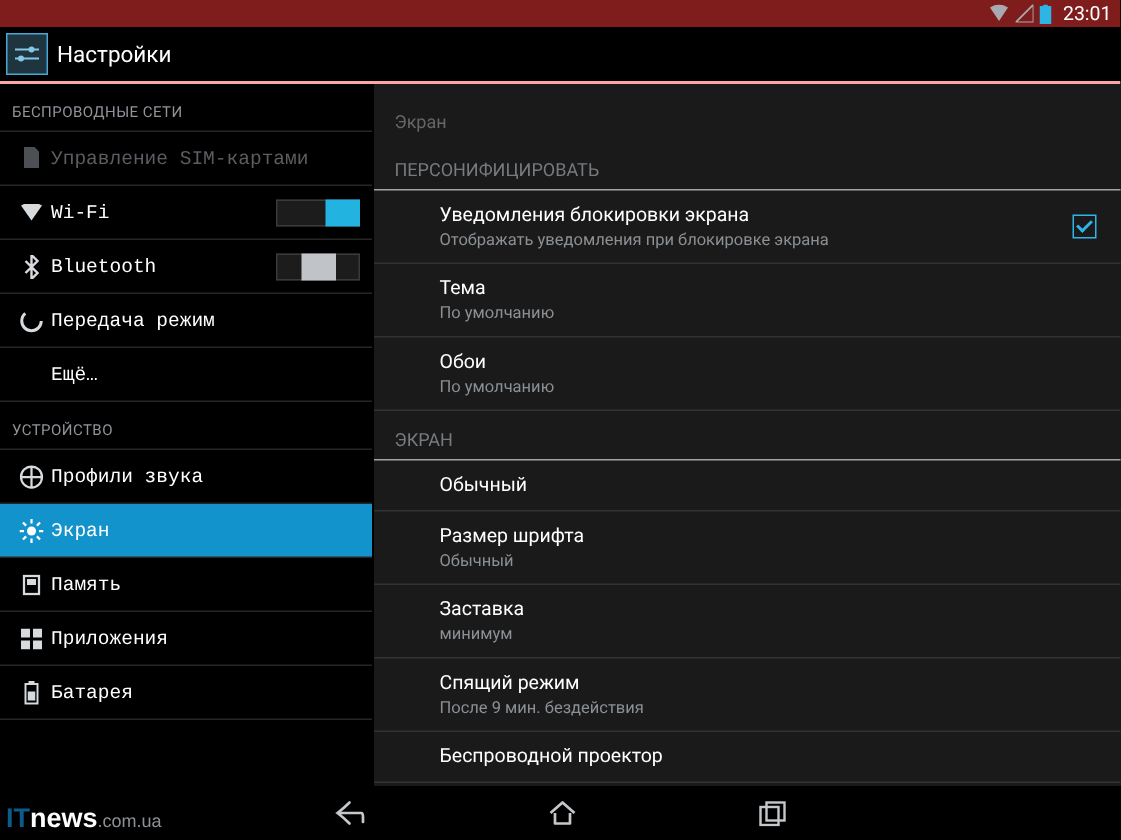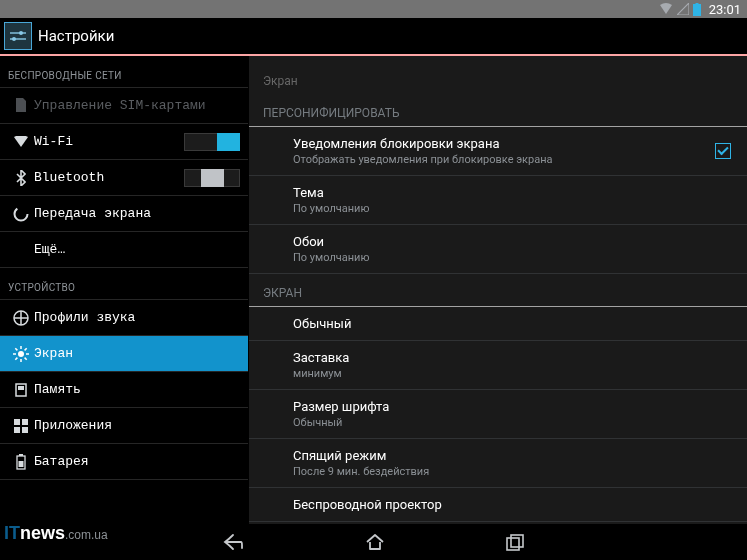--- a/index.html
+++ b/index.html
@@ -5,21 +5,21 @@
 * { margin: 0; padding: 0; box-sizing: border-box; }
 body {
   width: 747px; height: 560px;
   background: #000;
   font-family: Roboto, "Helvetica Neue", Arial, sans-serif;
   color: #fff; overflow: hidden; font-size: 13px;
   position: relative;
 }
 .statusbar {
   height: 18px; display: flex; justify-content: flex-end; align-items: center;
-  padding: 0 6px; gap: 4px; background: #737373;
+  padding: 0 6px; gap: 4px; background: #7f1d1d;
 }
 .statusbar .clock { color: #fff; font-size: 13px; margin-left: 4px; }
 .statusbar svg { display: block; }
 .appbar {
   height: 38px; display: flex; align-items: center;
   border-bottom: 2px solid #fca5a5; padding-left: 4px; gap: 6px;
 }
 .appbar .appicon {
   width: 28px; height: 28px; background: #1e353f; border: 1px solid #49a7d8;
   display: flex; align-items: center; justify-content: center;
@@ -85,21 +85,21 @@
   border-left: 2px solid #2fb4e6; border-bottom: 2px solid #2fb4e6;
   transform: rotate(-45deg) translate(1px,-1px);
 }
 .navbar {
   height: 36px; background: #000; display: flex; justify-content: center;
   align-items: center; gap: 120px;
   position: absolute; bottom: 0; left: 0; right: 0;
 }
 .navbar svg { display: block; }
 .watermark {
-  position: absolute; left: 4px; bottom: 16px;
+  position: absolute; left: 4px; bottom: 4px;
   font-family: Arial, sans-serif; font-size: 18px; font-weight: bold;
   letter-spacing: 0px;
 }
 .watermark .it { color: #0b5c8c; }
 .watermark .news { color: #fff; }
 .watermark .dom { color: #8b9095; font-size: 12px; font-weight: normal; }
 ::-webkit-scrollbar { width: 0; }
 </style>
 </head>
 <body>
@@ -173,21 +173,21 @@
           <div class="knob"></div>
         </div>
     </div>
 
     <div class="item">
       <span class="icon-slot">
         <svg width="16" height="16" viewBox="0 0 16 16">
             <circle cx="8" cy="8" r="6.5" fill="none" stroke="#d7dbde" stroke-width="2" stroke-dasharray="26 40"></circle>
           </svg>
       </span>
-      <span class="label">Передача экрана</span>
+      <span class="label">Передача режим</span>
     </div>
 
     <div class="item">
       <span class="icon-slot"></span>
       <span class="label">Ещё…</span>
     </div>
 
     <div class="section-header">УСТРОЙСТВО</div>
 
     <div class="item">
@@ -283,29 +283,29 @@
     <div class="cat-header">ЭКРАН</div>
 
     <div class="row">
       <div class="tcol">
           <div class="title">Обычный</div>
         </div>
     </div>
 
     <div class="row">
       <div class="tcol">
+        <div class="title">Размер шрифта</div>
+        <div class="sub">Обычный</div>
+      </div>
+    </div>
+
+    <div class="row">
+      <div class="tcol">
         <div class="title">Заставка</div>
         <div class="sub">минимум</div>
-      </div>
-    </div>
-
-    <div class="row">
-      <div class="tcol">
-        <div class="title">Размер шрифта</div>
-        <div class="sub">Обычный</div>
       </div>
     </div>
 
     <div class="row">
       <div class="tcol">
         <div class="title">Спящий режим</div>
         <div class="sub">После 9 мин. бездействия</div>
       </div>
     </div>
 

